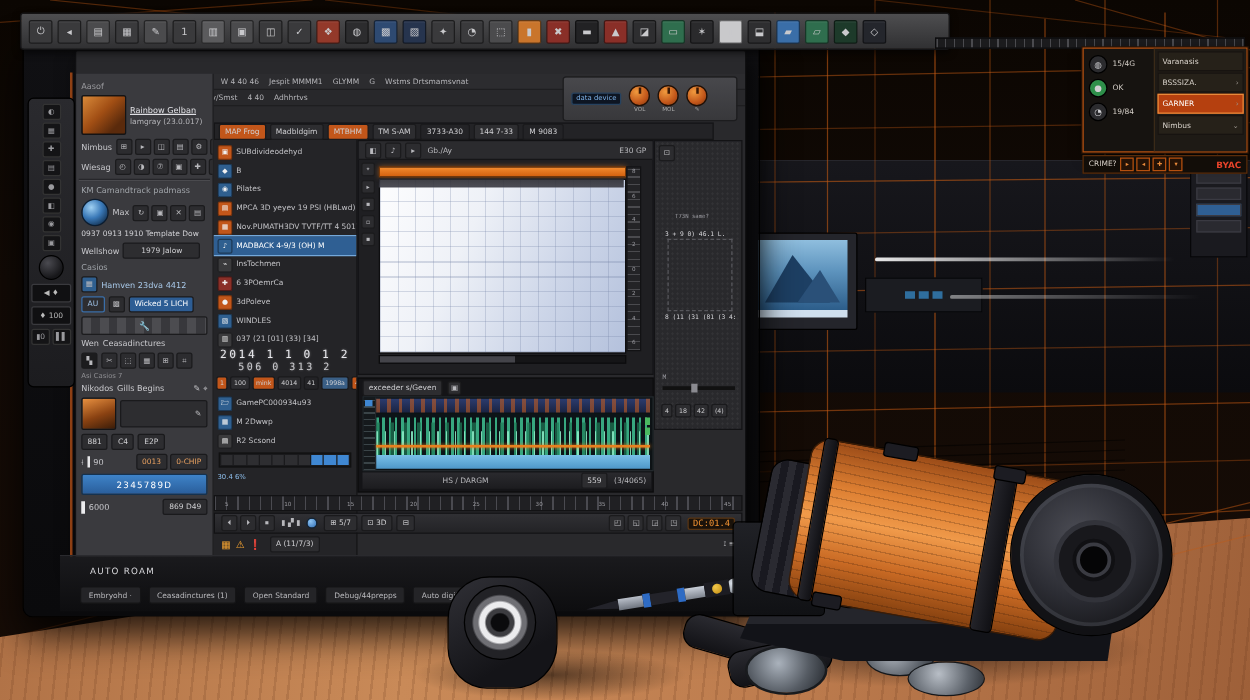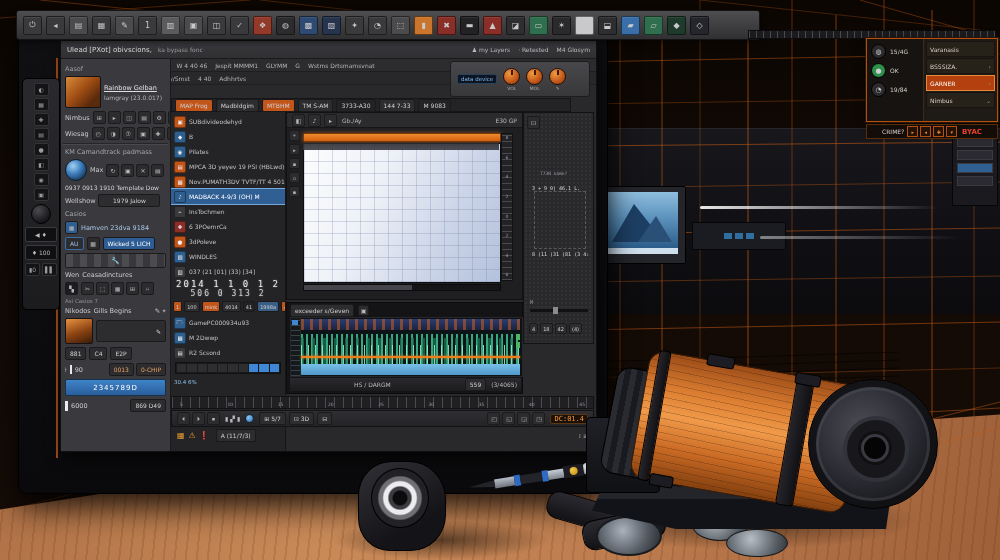--- a/index.html
+++ b/index.html
@@ -161,21 +161,21 @@
   .fp-lrow{display:flex;align-items:center;gap:4px;}
   .fp-ic{width:13px;height:13px;border-radius:50%;background:#2b2b2e;border:1px solid #000;color:#cfcfd2;
     font-size:7px;display:inline-flex;align-items:center;justify-content:center;flex:none;}
   .fp-lrow b{font-size:6px;color:#d5cfc8;font-weight:normal;}
   #fp-right{flex:1;background:#1e1a15;border-left:1px solid #3a2a18;display:flex;flex-direction:column;padding:2px;gap:1px;box-sizing:border-box;}
   .fp-rrow{display:flex;align-items:center;height:14px;gap:3px;padding:0 3px;font-size:6px;color:#d8d2ca;
     background:#262119;border:1px solid #171310;}
   .fp-rrow.selected{background:#b5400f;border-color:#e8principal;border-color:#e8893a;color:#fff;}
   .fp-rrow .chev{margin-left:auto;color:#9a948c;font-size:6px;}
   #fp-footer{left:866px;top:124px;width:132px;height:15px;background:#120d08;border:1px solid #5a2c0a;
-    display:flex;align-items:center;gap:3px;padding:0 15px;box-sizing:border-box;z-index:8;}
+    display:flex;align-items:center;gap:3px;padding:0 4px;box-sizing:border-box;z-index:8;}
   .fchip{width:9px;height:9px;border:1px solid #b5500f;background:#241206;color:#e8893a;font-size:5px;
     display:inline-flex;align-items:center;justify-content:center;flex:none;}
   
   #racks{left:590px;top:128px;width:410px;height:185px;background:linear-gradient(#17171c,#0b0b0e);z-index:1;border-top:1px solid #26262c;}
   #bgmon{left:598px;top:186px;width:86px;height:76px;background:#24252b;border:1px solid #000;border-radius:2px;z-index:2;}
   #bgmon-screen{left:5px;top:5px;width:74px;height:56px;overflow:hidden;
     background:linear-gradient(#8fbede 0%,#5d93bd 45%,#2c5d8a 100%);}
   .mountain{position:absolute;bottom:6px;left:8px;width:0;height:0;border-left:22px solid transparent;
     border-right:30px solid transparent;border-bottom:38px solid #1d3f63;}
   .mountain2{position:absolute;bottom:6px;left:34px;width:0;height:0;border-left:18px solid transparent;
@@ -356,30 +356,20 @@
     <span class="rwide">♦ 100</span>
     <div class="row" style="gap:2px;">
 
     <span class="rbtn">▮0</span>
         <span class="rbtn">▌▌</span>
       </div>
   </div>
 
   <div id="win" class="abs">
 
-    <div id="titlebar" class="abs">
-      <span style="font-size:7px;color:#d6d6da;white-space:nowrap;">Ulead [PXot] obivscions,</span>
-      <span style="font-size:6px;color:#97979c;white-space:nowrap;">ka bypass fonc</span>
-      <div class="row" style="margin-left:auto;gap:8px;">
-
-      <span style="font-size:6px;color:#b9b9bd;white-space:nowrap;">♟ my Layers</span>
-          <span style="font-size:6px;color:#b9b9bd;white-space:nowrap;">· Retested</span>
-          <span style="font-size:6px;color:#b9b9bd;white-space:nowrap;">M4 Glosym</span>
-        </div>
-    </div>
 
     <div class="menurow abs" style="top:18px;">
 
     <span>Glosym</span>
         <span>MMARVigm in Wivey W</span>
         <span>W 4 40 46</span>
         <span>Jespit MMMM1</span>
         <span>GLYMM</span>
         <span>G</span>
         <span>Wstms Drtsmamsvnat</span>
@@ -472,21 +462,21 @@
         </div>
       <div class="lrow">
         <span>Wellshow</span>
         <span class="chip" style="width:52px;">1979 Jalow</span>
       </div>
       <div class="lrow" style="color:#9fa3a8;">
           <span>Casios</span>
         </div>
       <div class="lrow">
         <span class="lic" style="background:#2f5f8f;">▦</span>
-        <span style="color:#a8c8e8;">Hamven 23dva 9184</span>
+        <span style="color:#a8c8e8;">Hamven 23dva 4412</span>
       </div>
       <div class="lrow">
         <span class="chip" style="border-color:#3a6ea8;color:#9fc3e8;">AU</span>
         <span class="lic">▩</span>
         <span class="chip" style="background:#2d5d94;color:#fff;">Wicked 5 LICH</span>
       </div>
       <div class="ribbed">
           <span>🔧</span>
         </div>
       <div class="lrow">
@@ -763,20 +753,32 @@
 
       <span class="warn">▦</span>
           <span class="warn">⚠</span>
           <span class="warn">❗</span>
         </span>
       <span class="chip">A (11/7/3)</span>
       <span class="tiny" style="margin-left:auto;">⟟ ≡</span>
     </div>
   </div>
 
+  <div id="bezel-bar" class="abs">
+    <span class="abs" style="left:24px;top:8px;font-size:7px;color:#d8d8dc;letter-spacing:1px;">AUTO ROAM</span>
+    <div class="row abs" style="left:16px;top:24px;gap:6px;">
+
+    <span class="bzl-btn">Embryohd ·</span>
+        <span class="bzl-btn">Ceasadinctures (1)</span>
+        <span class="bzl-btn">Open Standard</span>
+        <span class="bzl-btn">Debug/44prepps</span>
+        <span class="bzl-btn">Auto digit</span>
+        <span class="bzl-btn">Keyboard/3</span>
+      </div>
+  </div>
 
   <div id="fpanel" class="abs">
     <div id="fp-left">
 
     <div class="fp-lrow">
         <span class="fp-ic" style="background: rgb(43, 43, 46);">◍</span>
         <b>15/4G</b>
       </div>
         <div class="fp-lrow">
         <span class="fp-ic" style="background: rgb(46, 143, 74);">●</span>

